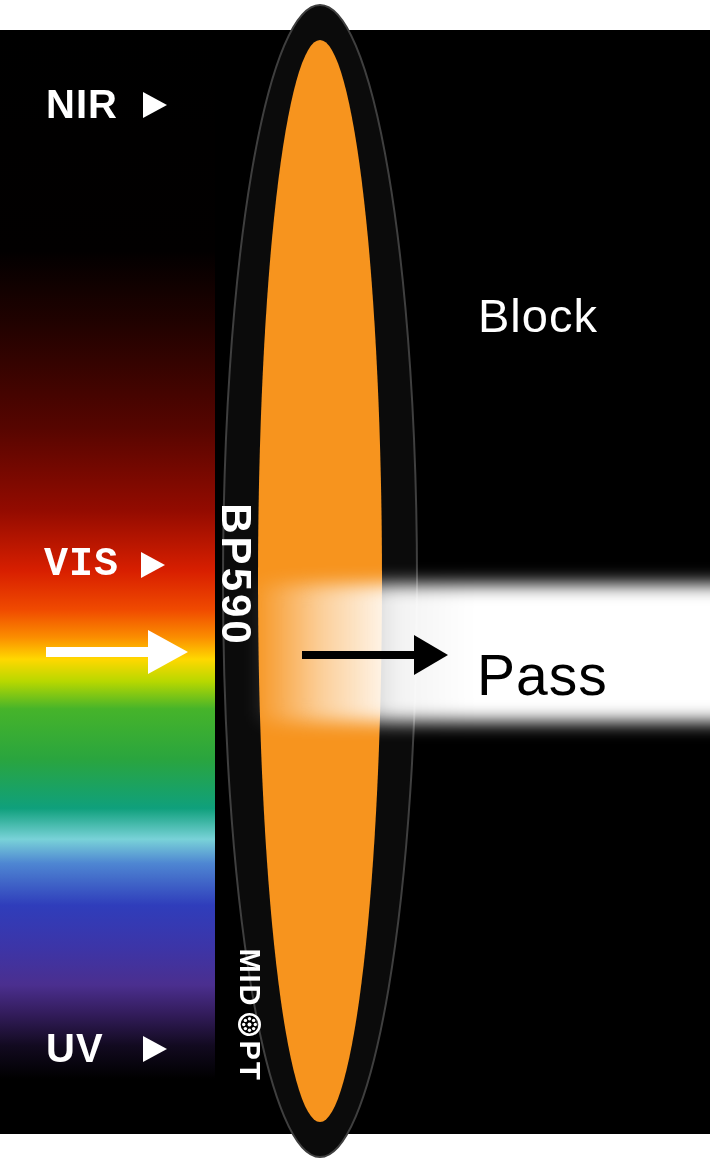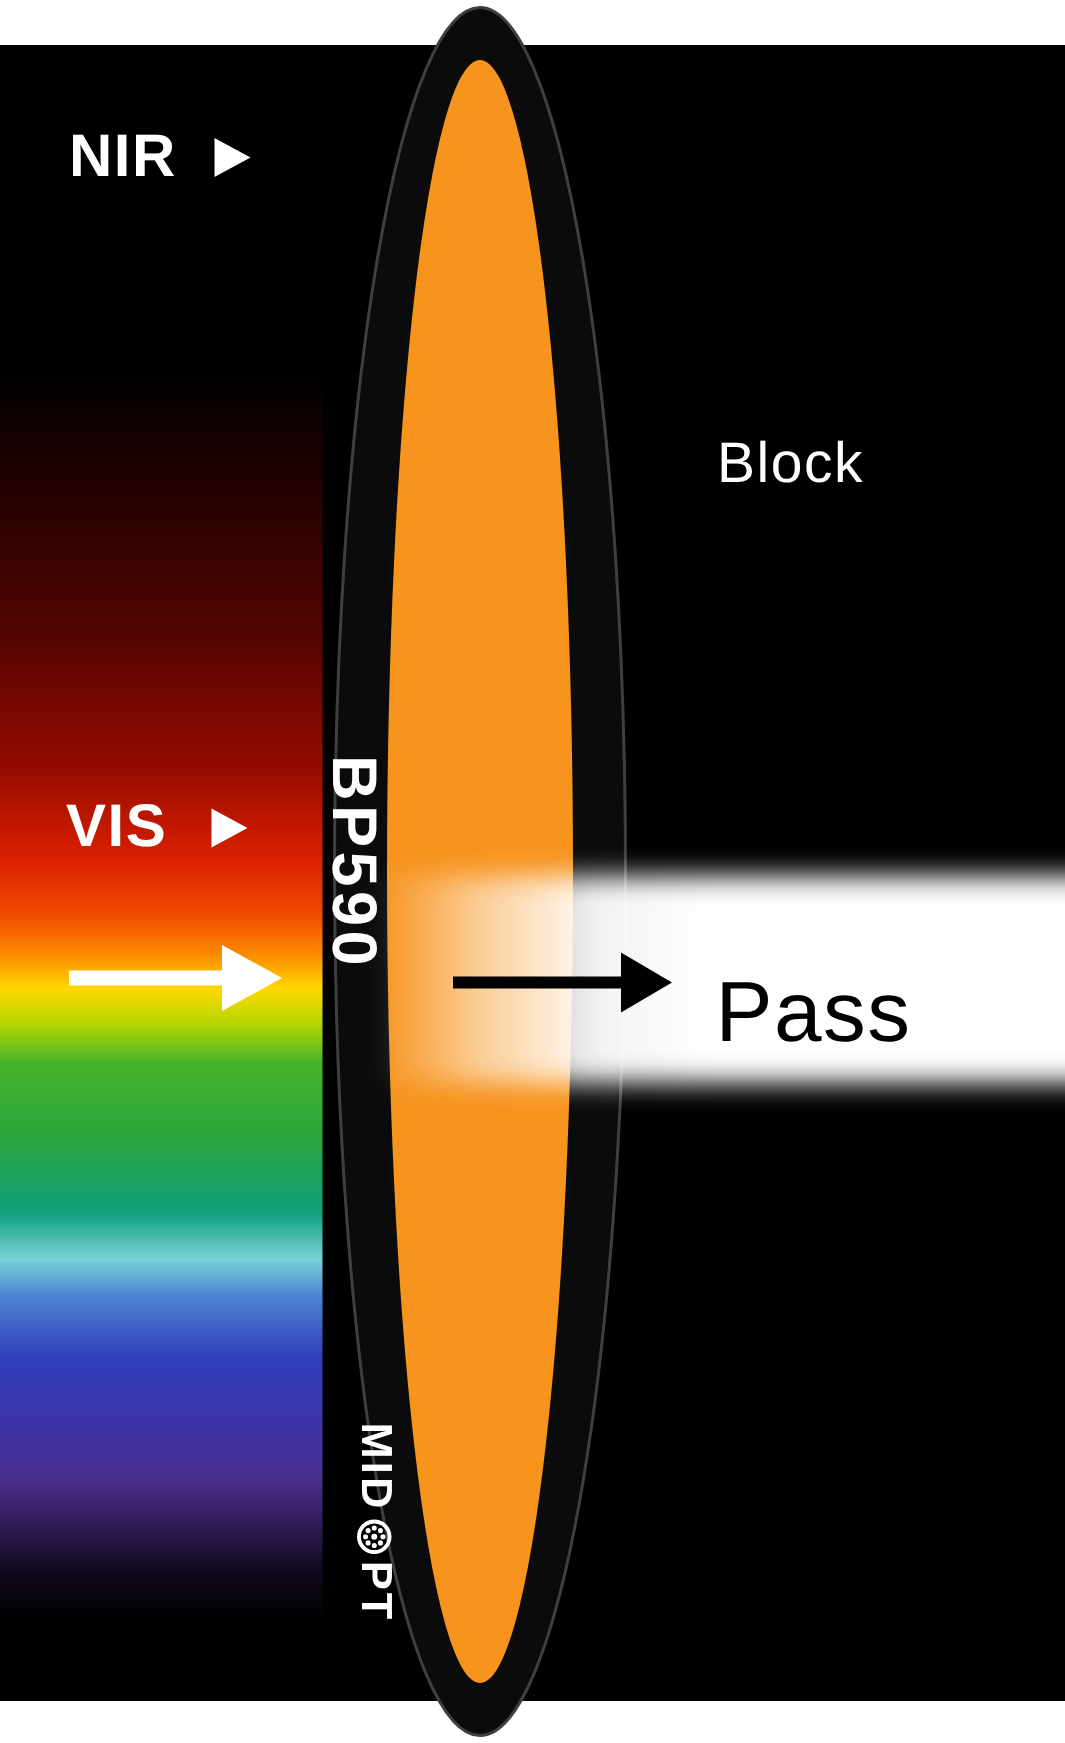--- a/index.html
+++ b/index.html
@@ -90,21 +90,21 @@
   }
   .pass-arrow {
     position: absolute;
     left: 296px; top: 627px;
     z-index: 6;
   }
   .block-label {
     position: absolute;
     left: 478px; top: 288px;
     color: var(--block-text, #fff);
-    font-size: 38px;
+    font-size: 47px;
     letter-spacing: 1px;
     z-index: 2;
   }
   .pass-label {
     position: absolute;
     left: 477px; top: 618px;
     color: var(--pass-text, #000);
     font-size: 57px;
     letter-spacing: 1px;
     z-index: 6;
@@ -117,22 +117,26 @@
 <div class="stage">
 
   <div class="panel"></div>
 
   <div class="spectrum" style="background: linear-gradient(rgb(0, 0, 0) 0%, rgb(2, 0, 0) 20%, rgb(35, 2, 0) 27%, rgb(86, 5, 0) 36%, rgb(147, 11, 0) 43.5%, rgb(216, 31, 0) 49%, rgb(240, 74, 0) 52.5%, rgb(251, 141, 0) 55%, rgb(255, 216, 0) 57%, rgb(184, 216, 0) 59%, rgb(70, 180, 42) 61.5%, rgb(42, 165, 62) 66%, rgb(15, 160, 124) 70.5%, rgb(121, 210, 216) 73.3%, rgb(78, 134, 210) 75.5%, rgb(47, 61, 187) 79.3%, rgb(60, 53, 168) 83%, rgb(75, 47, 143) 86.5%, rgb(52, 29, 94) 89%, rgb(18, 10, 32) 92%, rgb(0, 0, 0) 95%, rgb(0, 0, 0) 100%);"></div>
 
   <div class="spec-label" style="left:46px; top:82px;">
     <span class="txt">NIR</span>
     <span class="tri"></span>
   </div>
-  <div class="spec-label" style="left:44px; top:529px;">
+  <div class="spec-label" style="left:44px; top:542px;font-family:Liberation Mono, monospace;">
     <span class="txt">VIS</span>
+    <span class="tri"></span>
+  </div>
+  <div class="spec-label" style="left:46px; top:1026px;">
+    <span class="txt">UV</span>
     <span class="tri"></span>
   </div>
 
   <svg class="white-arrow" width="195" height="60" viewBox="0 0 195 60">
     <line x1="6" y1="30" x2="112" y2="30" stroke-width="10" style="stroke:var(--spectrum-arrow)"></line>
     <polygon points="108,8 148,30 108,52" style="fill:var(--spectrum-arrow)"></polygon>
   </svg>
 
   <svg class="ellipse-svg" width="710" height="1162" viewBox="0 0 710 1162">
     <ellipse cx="320" cy="581" rx="97" ry="576" style="fill:var(--rim); stroke:var(--rim-outline); stroke-width:2"></ellipse>

